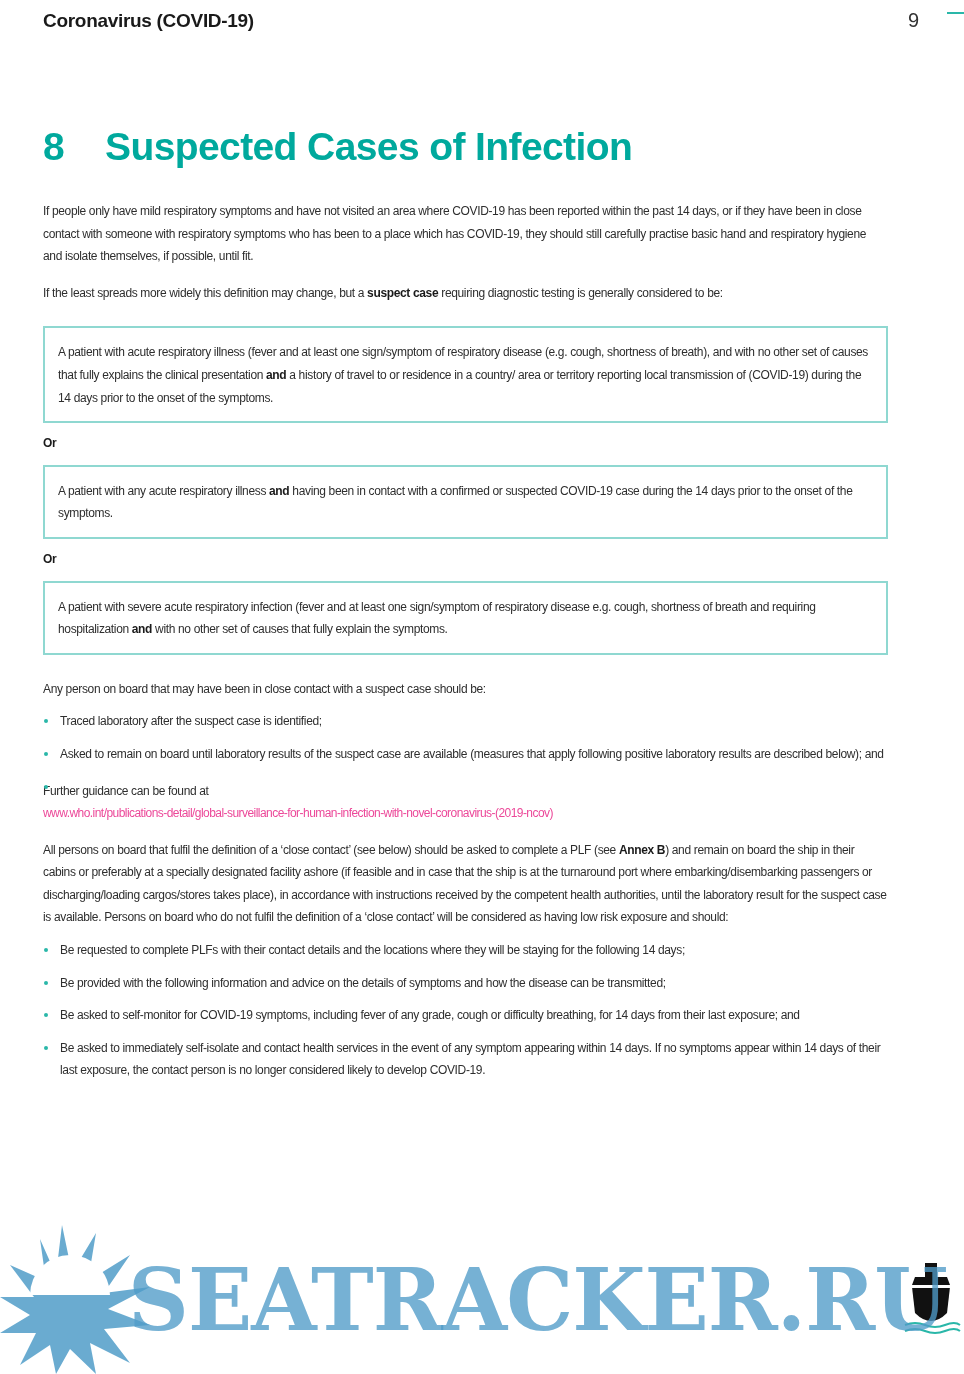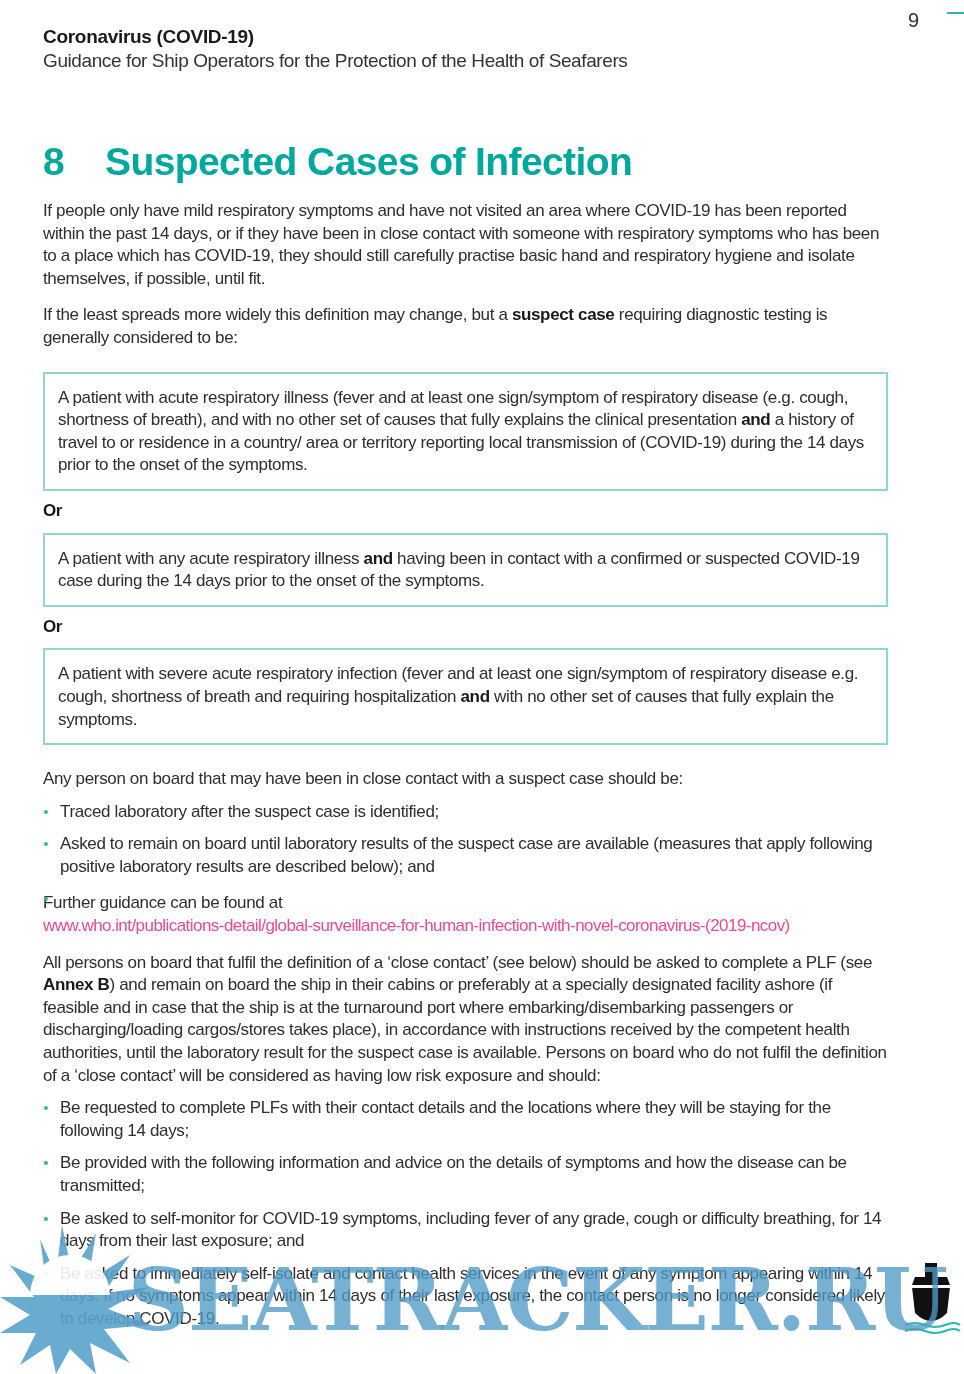--- a/index.html
+++ b/index.html
@@ -11,21 +11,21 @@
       width: 964px;
       height: 1374px;
       position: relative;
       overflow: hidden;
       font-family: "Liberation Sans", sans-serif;
       color: #2b2b2b;
     }
     .header {
       position: absolute;
       left: 43px;
-      top: 24px;
+      top: 8px;
       width: 820px;
     }
     .header .doc-title {
       font-size: 19px;
       font-weight: bold;
       color: #1a1a1a;
       letter-spacing: -0.3px;
       line-height: 25px;
     }
     .header .doc-subtitle {
@@ -46,38 +46,38 @@
       position: absolute;
       left: 947px;
       top: 12px;
       width: 17px;
       height: 2px;
       background: #2ab7a9;
     }
     .section-heading {
       position: absolute;
       left: 43px;
-      top: 138px;
+      top: 123px;
       font-size: 39px;
       font-weight: bold;
       color: #00a99d;
       letter-spacing: -0.6px;
       line-height: 48px;
       white-space: nowrap;
     }
     .section-heading .sec-num {
       display: inline-block;
       width: 62px;
     }
     .content {
       position: absolute;
       left: 43px;
       top: 200px;
       width: 845px;
-      font-size: 17px;
+      font-size: 12px;
       line-height: 22.6px;
       letter-spacing: -0.35px;
       color: #2e2e2e;
     }
     .content p {
       margin: 0 0 14px 0;
     }
     .box {
       border: 2px solid #8fd8d1;
       padding: 13px 16px 12px 13px;
@@ -142,21 +142,20 @@
       pointer-events: none;
       transform: scaleX(0.98);
       transform-origin: left top;
     }
   </style>
 </head>
 <body>
 
 <div class="header">
   <div class="doc-title">Coronavirus (COVID-19)</div>
-  <div class="doc-subtitle">Guidance for Ship Operators for the Protection of the Health of Seafarers</div>
 </div>
 <div class="page-number">9</div>
 <div class="page-accent"></div>
 
 <h1 class="section-heading" style="margin:0;">
   <span class="sec-num">8</span><span>Suspected Cases of Infection</span>
 </h1>
 
 <div class="content">
   <p>If people only have mild respiratory symptoms and have not visited an area where COVID-19 has been reported within the past 14 days, or if they have been in close contact with someone with respiratory symptoms who has been to a place which has COVID-19, they should still carefully practise basic hand and respiratory hygiene and isolate themselves, if possible, until fit.</p>

